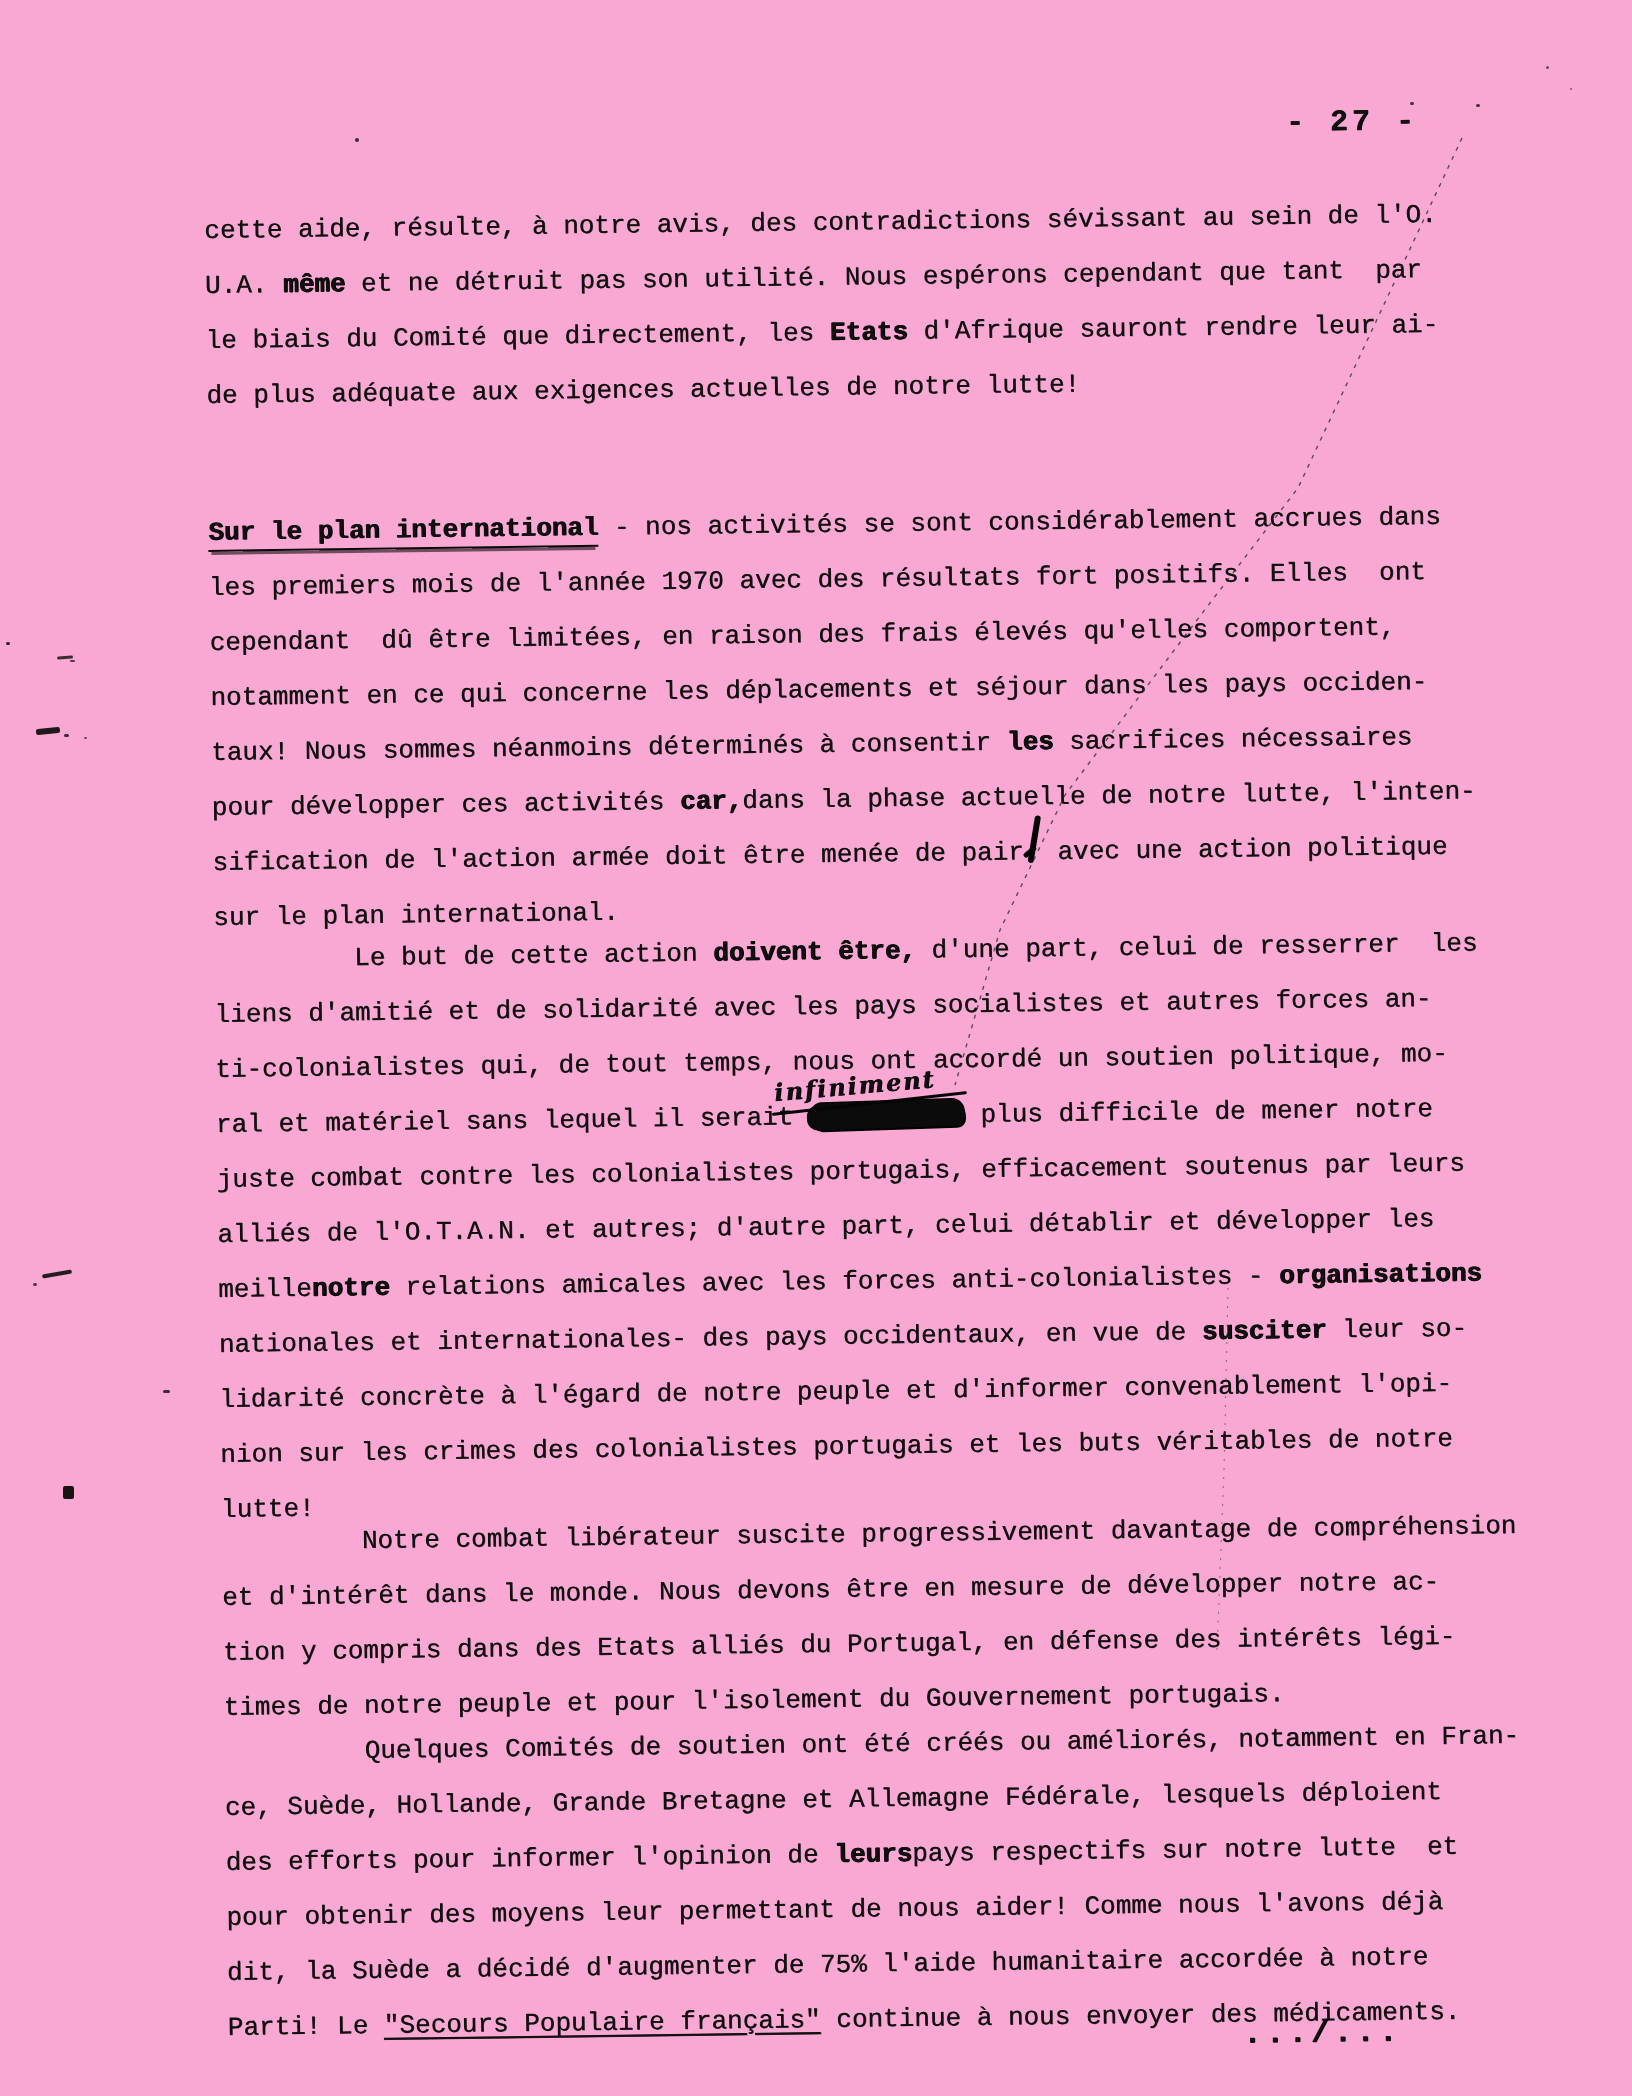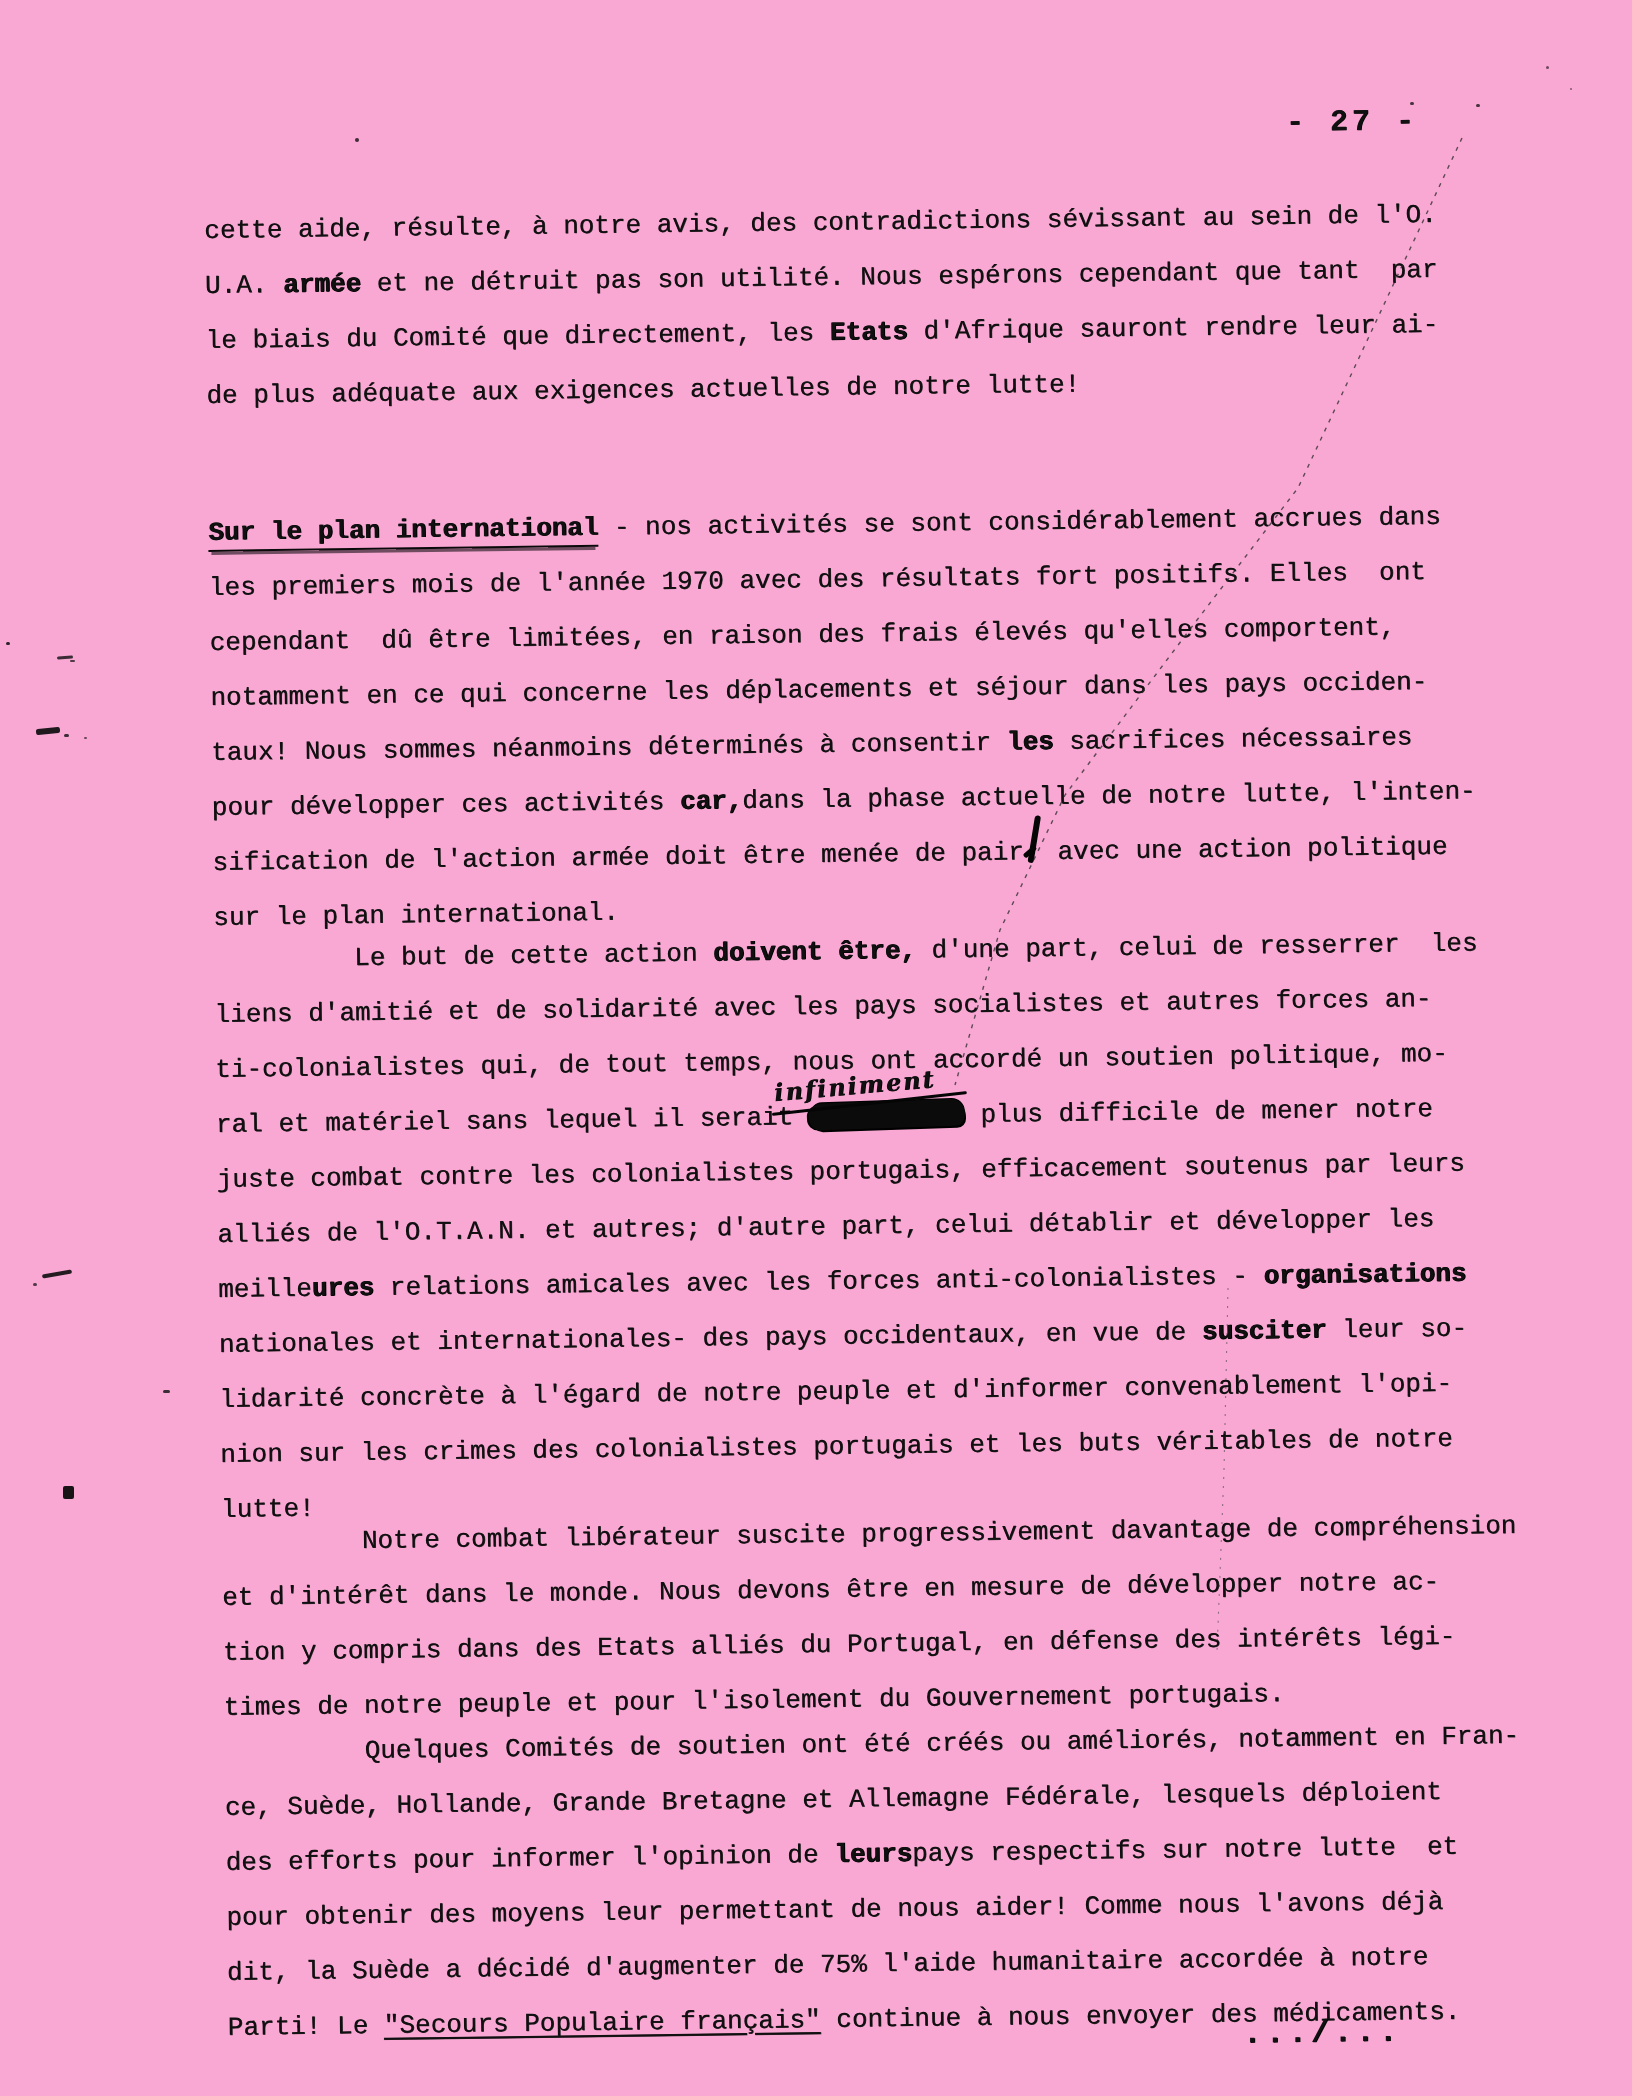--- a/index.html
+++ b/index.html
@@ -91,42 +91,42 @@
 </style>
 </head>
 <body>
 
 <div class="page">
   <div class="content">
     <div class="page-number">- 27 -</div>
     <div>
         <div class="paragraph p0">
           <div class="line"><span class="seg-normal">cette aide, résulte, à notre avis, des contradictions sévissant au sein de l'O.</span></div>
-          <div class="line"><span class="seg-normal">U.A. </span><span class="seg-overtyped">armée</span><span class="seg-normal"> et ne détruit pas son utilité. Nous espérons cependant que tant  par</span></div>
+          <div class="line"><span class="seg-normal">U.A. </span><span class="seg-overtyped">même</span><span class="seg-normal"> et ne détruit pas son utilité. Nous espérons cependant que tant  par</span></div>
           <div class="line"><span class="seg-normal">le biais du Comité que directement, les </span><span class="seg-overtyped">Etats</span><span class="seg-normal"> d'Afrique sauront rendre leur ai-</span></div>
           <div class="line"><span class="seg-normal">de plus adéquate aux exigences actuelles de notre lutte!</span></div>
         </div>
         <div class="paragraph p1">
           <div class="line"><span class="seg-heading">Sur le plan international</span><span class="seg-normal"> - nos activités se sont considérablement accrues dans</span></div>
           <div class="line"><span class="seg-normal">les premiers mois de l'année 1970 avec des résultats fort positifs. Elles  ont</span></div>
           <div class="line"><span class="seg-normal">cependant  dû être limitées, en raison des frais élevés qu'elles comportent,</span></div>
           <div class="line"><span class="seg-normal">notamment en ce qui concerne les déplacements et séjour dans les pays occiden-</span></div>
           <div class="line"><span class="seg-normal">taux! Nous sommes néanmoins déterminés à consentir </span><span class="seg-overtyped">les</span><span class="seg-normal"> sacrifices nécessaires</span></div>
           <div class="line"><span class="seg-normal">pour développer ces activités </span><span class="seg-overtyped">car,</span><span class="seg-normal">dans la phase actuelle de notre lutte, l'inten-</span></div>
           <div class="line"><span class="seg-normal">sification de l'action armée doit être menée de pair</span><span class="pair-mark"></span><span class="seg-normal"> avec une action politique</span></div>
           <div class="line"><span class="seg-normal">sur le plan international.</span></div>
         </div>
         <div class="paragraph p2">
           <div class="line"><span class="seg-normal">         Le but de cette action </span><span class="seg-overtyped">doivent être,</span><span class="seg-normal"> d'une part, celui de resserrer  les</span></div>
           <div class="line"><span class="seg-normal">liens d'amitié et de solidarité avec les pays socialistes et autres forces an-</span></div>
           <div class="line"><span class="seg-normal">ti-colonialistes qui, de tout temps, nous ont accordé un soutien politique, mo-</span></div>
           <div class="line"><span class="seg-normal">ral et matériel sans lequel il serait </span><span class="scribble"><span class="handwritten">infiniment</span></span><span class="seg-normal"> plus difficile de mener notre</span></div>
           <div class="line"><span class="seg-normal">juste combat contre les colonialistes portugais, efficacement soutenus par leurs</span></div>
           <div class="line"><span class="seg-normal">alliés de l'O.T.A.N. et autres; d'autre part, celui détablir et développer les</span></div>
-          <div class="line"><span class="seg-normal">meille</span><span class="seg-overtyped">ures</span><span class="seg-normal"> relations amicales avec les forces anti-colonialistes - </span><span class="seg-overtyped">organisations</span></div>
+          <div class="line"><span class="seg-normal">meille</span><span class="seg-overtyped">notre</span><span class="seg-normal"> relations amicales avec les forces anti-colonialistes - </span><span class="seg-overtyped">organisations</span></div>
           <div class="line"><span class="seg-normal">nationales et internationales- des pays occidentaux, en vue de </span><span class="seg-overtyped">susciter</span><span class="seg-normal"> leur so-</span></div>
           <div class="line"><span class="seg-normal">lidarité concrète à l'égard de notre peuple et d'informer convenablement l'opi-</span></div>
           <div class="line"><span class="seg-normal">nion sur les crimes des colonialistes portugais et les buts véritables de notre</span></div>
           <div class="line"><span class="seg-normal">lutte!</span></div>
         </div>
         <div class="paragraph p3">
           <div class="line"><span class="seg-normal">         Notre combat libérateur suscite progressivement davantage de compréhension</span></div>
           <div class="line"><span class="seg-normal">et d'intérêt dans le monde. Nous devons être en mesure de développer notre ac-</span></div>
           <div class="line"><span class="seg-normal">tion y compris dans des Etats alliés du Portugal, en défense des intérêts légi-</span></div>
           <div class="line"><span class="seg-normal">times de notre peuple et pour l'isolement du Gouvernement portugais.</span></div>

